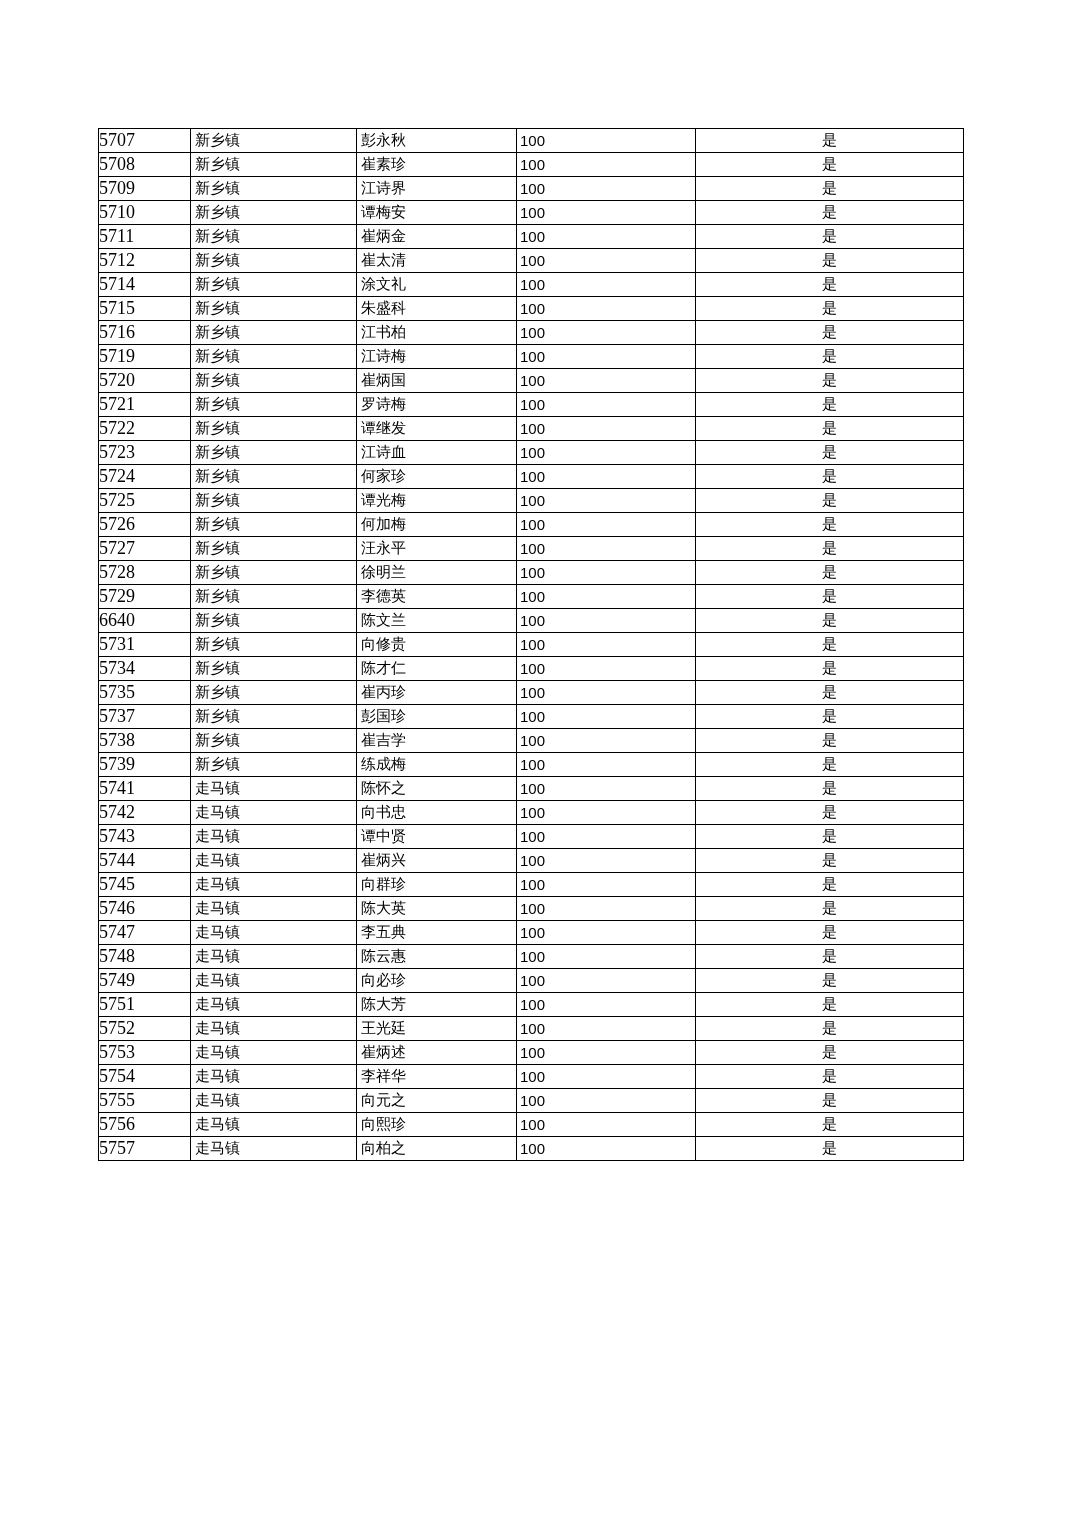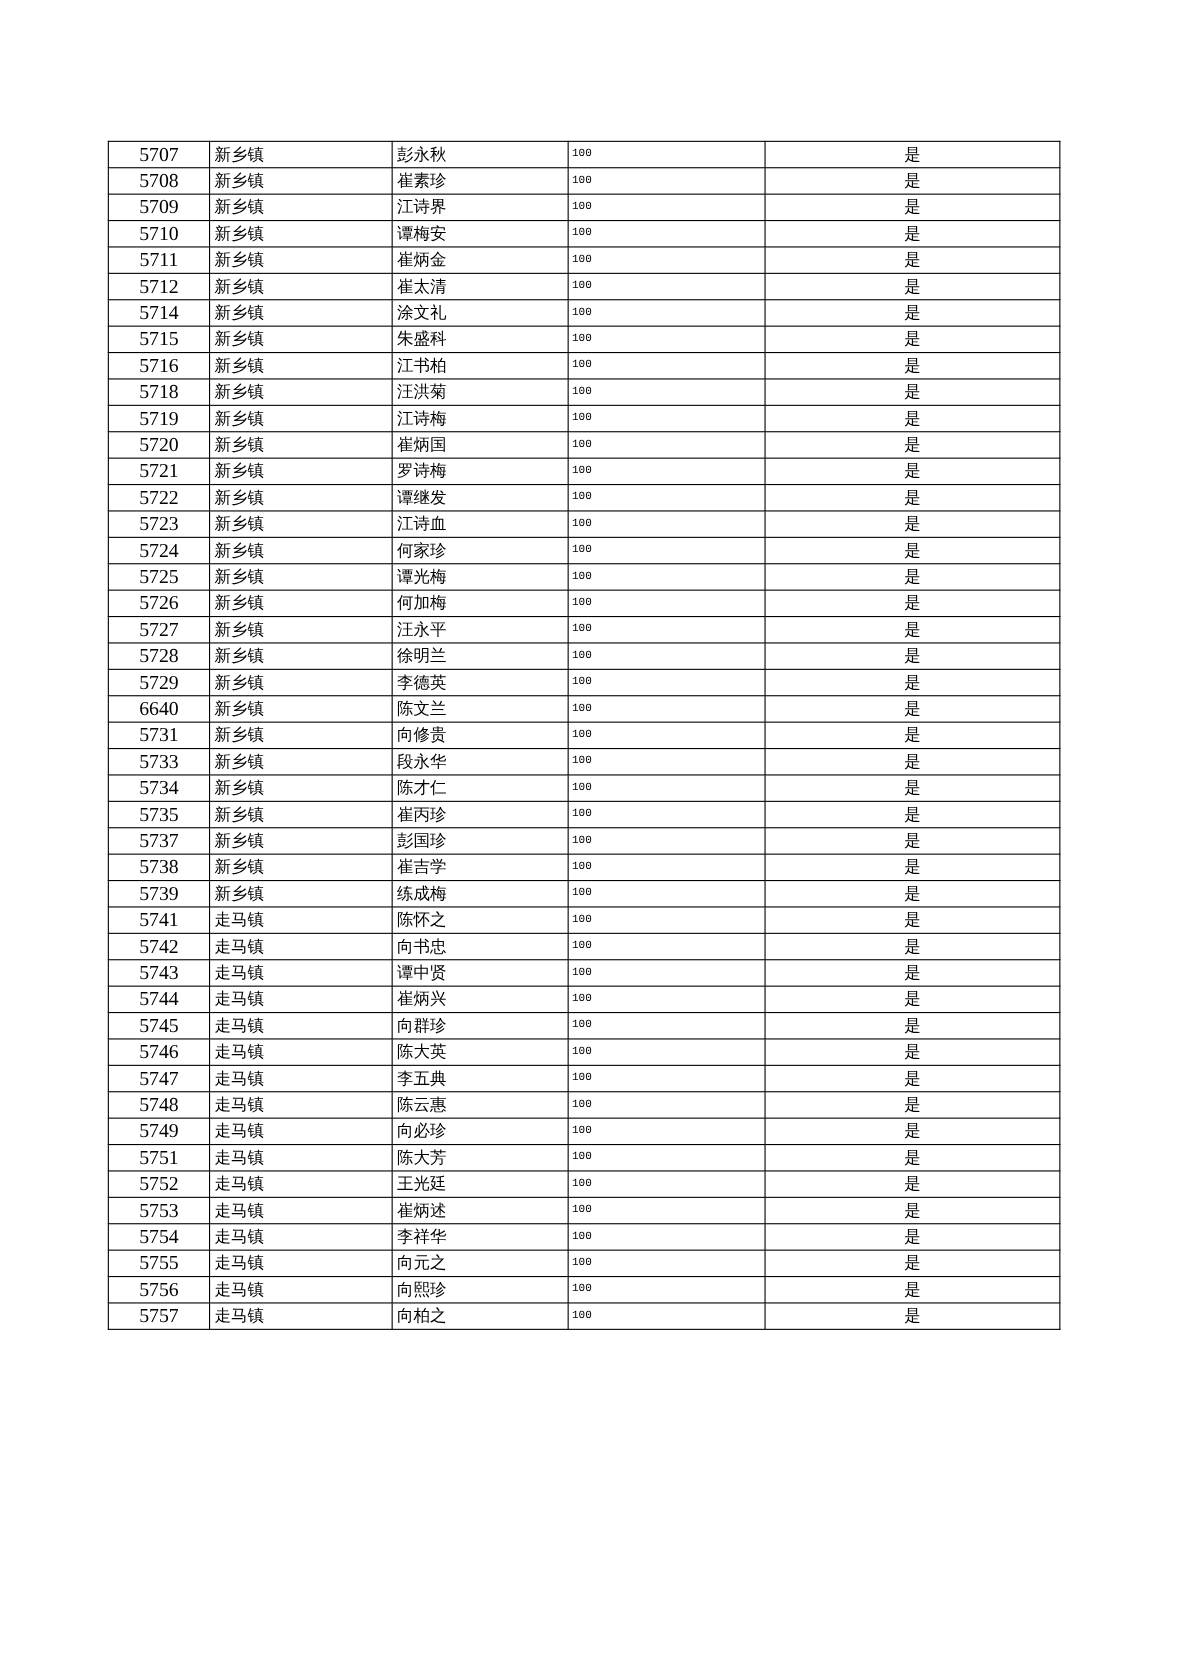--- a/index.html
+++ b/index.html
@@ -25,35 +25,34 @@
   .data-table td {
     border: 1.5px solid #000000;
     height: 23px;
     padding: 0;
     vertical-align: middle;
     color: #000000;
     overflow: hidden;
     white-space: nowrap;
   }
   .col-serial {
-    text-align: center;
     font-family: "Liberation Serif", serif;
     font-size: 18px;
   }
   .col-town, .col-name {
     text-align: left;
     padding-left: 4px !important;
     font-family: "Liberation Serif", serif;
     font-size: 15px;
   }
   .col-score {
     text-align: left;
     padding-left: 3px !important;
-    font-family: Liberation Mono, monospace;
-    font-size: 10px;
+    font-family: Liberation Sans, sans-serif;
+    font-size: 15px;
   }
   .col-confirmed {
     text-align: center;
     font-family: "Liberation Serif", serif;
     font-size: 15px;
   }
 </style>
 </head>
 <body>
 
@@ -124,27 +123,20 @@
           <td class="col-confirmed">是</td>
         </tr>
         <tr>
           <td class="col-serial">5716</td>
           <td class="col-town">新乡镇</td>
           <td class="col-name">江书柏</td>
           <td class="col-score">100</td>
           <td class="col-confirmed">是</td>
         </tr>
         <tr>
-          <td class="col-serial">5718</td>
-          <td class="col-town">新乡镇</td>
-          <td class="col-name">汪洪菊</td>
-          <td class="col-score">100</td>
-          <td class="col-confirmed">是</td>
-        </tr>
-        <tr>
           <td class="col-serial">5719</td>
           <td class="col-town">新乡镇</td>
           <td class="col-name">江诗梅</td>
           <td class="col-score">100</td>
           <td class="col-confirmed">是</td>
         </tr>
         <tr>
           <td class="col-serial">5720</td>
           <td class="col-town">新乡镇</td>
           <td class="col-name">崔炳国</td>
@@ -218,27 +210,20 @@
           <td class="col-serial">6640</td>
           <td class="col-town">新乡镇</td>
           <td class="col-name">陈文兰</td>
           <td class="col-score">100</td>
           <td class="col-confirmed">是</td>
         </tr>
         <tr>
           <td class="col-serial">5731</td>
           <td class="col-town">新乡镇</td>
           <td class="col-name">向修贵</td>
-          <td class="col-score">100</td>
-          <td class="col-confirmed">是</td>
-        </tr>
-        <tr>
-          <td class="col-serial">5733</td>
-          <td class="col-town">新乡镇</td>
-          <td class="col-name">段永华</td>
           <td class="col-score">100</td>
           <td class="col-confirmed">是</td>
         </tr>
         <tr>
           <td class="col-serial">5734</td>
           <td class="col-town">新乡镇</td>
           <td class="col-name">陈才仁</td>
           <td class="col-score">100</td>
           <td class="col-confirmed">是</td>
         </tr>

